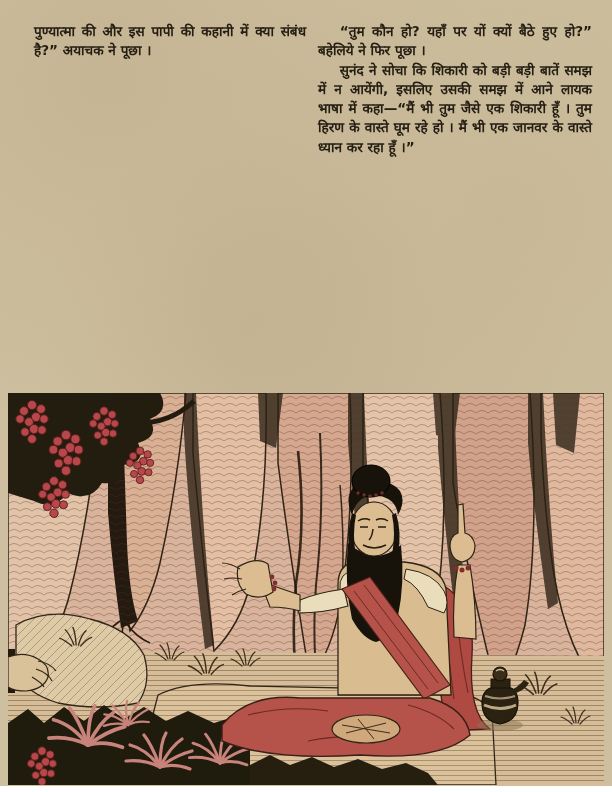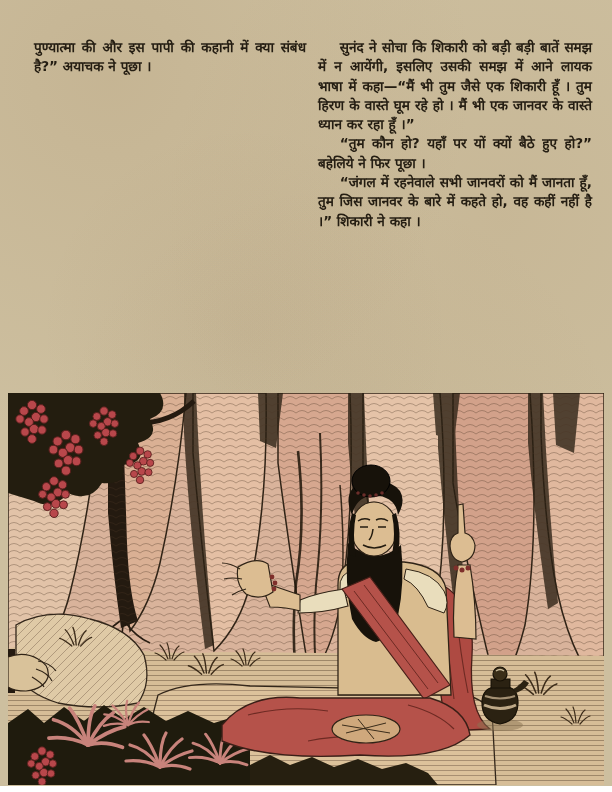--- a/index.html
+++ b/index.html
@@ -14,21 +14,21 @@
     width:612px;height:786px;
     background:
       radial-gradient(circle at 18% 10%, rgba(158,128,88,.16), transparent 42%),
       radial-gradient(circle at 82% 28%, rgba(158,128,88,.12), transparent 45%),
       radial-gradient(circle at 55% 60%, rgba(148,118,78,.08), transparent 50%),
       radial-gradient(circle at 40% 42%, rgba(120,90,60,.07), transparent 35%),
       #cdbf9f;
     overflow:hidden;
   }
   .text-area{
-    position:absolute;left:0;top:0;width:612px;height:392px;margin-top:16px;
+    position:absolute;left:0;top:0;width:612px;height:392px;
   }
   .col{
     position:absolute;top:22px;
     color:#241d12;
     font-size:13.6px;
     line-height:19.3px;
     font-weight:600;
     text-align:justify;
   }
   .col-left{left:34px;width:272px;height:366px;}
@@ -43,23 +43,22 @@
 </head>
 <body>
 
 <div class="page">
 
   <div class="text-area">
     <div class="col col-left">
       <p>पुण्यात्मा की और इस पापी की कहानी में क्या संबंध है?” अयाचक ने पूछा ।</p>
     </div>
     <div class="col col-right">
+      <p class="ind">“तुम कौन हो? यहाँ पर यों क्यों बैठे हुए हो?” बहेलिये ने फिर पूछा ।</p>
       <p class="ind">सुनंद ने सोचा कि शिकारी को बड़ी बड़ी बातें समझ में न आयेंगी, इसलिए उसकी समझ में आने लायक भाषा में कहा—“मैं भी तुम जैसे एक शिकारी हूँ । तुम हिरण के वास्ते घूम रहे हो । मैं भी एक जानवर के वास्ते ध्यान कर रहा हूँ ।”</p>
-      <p class="ind">“तुम कौन हो? यहाँ पर यों क्यों बैठे हुए हो?” बहेलिये ने फिर पूछा ।</p>
-      <p class="ind">“जंगल में रहनेवाले सभी जानवरों को मैं जानता हूँ, तुम जिस जानवर के बारे में कहते हो, वह कहीं नहीं है ।” शिकारी ने कहा ।</p>
     </div>
   </div>
 
   <div class="illustration">
   <svg width="596" height="392" viewBox="0 0 596 392" xmlns="http://www.w3.org/2000/svg">
     <defs>
       <pattern id="hc" width="12" height="7" patternUnits="userSpaceOnUse">
         <path d="M0 6 Q6 1 12 6" fill="none" stroke="#4a3524" stroke-width="0.9"></path>
       </pattern>
       <pattern id="hl" width="9" height="5" patternUnits="userSpaceOnUse">

